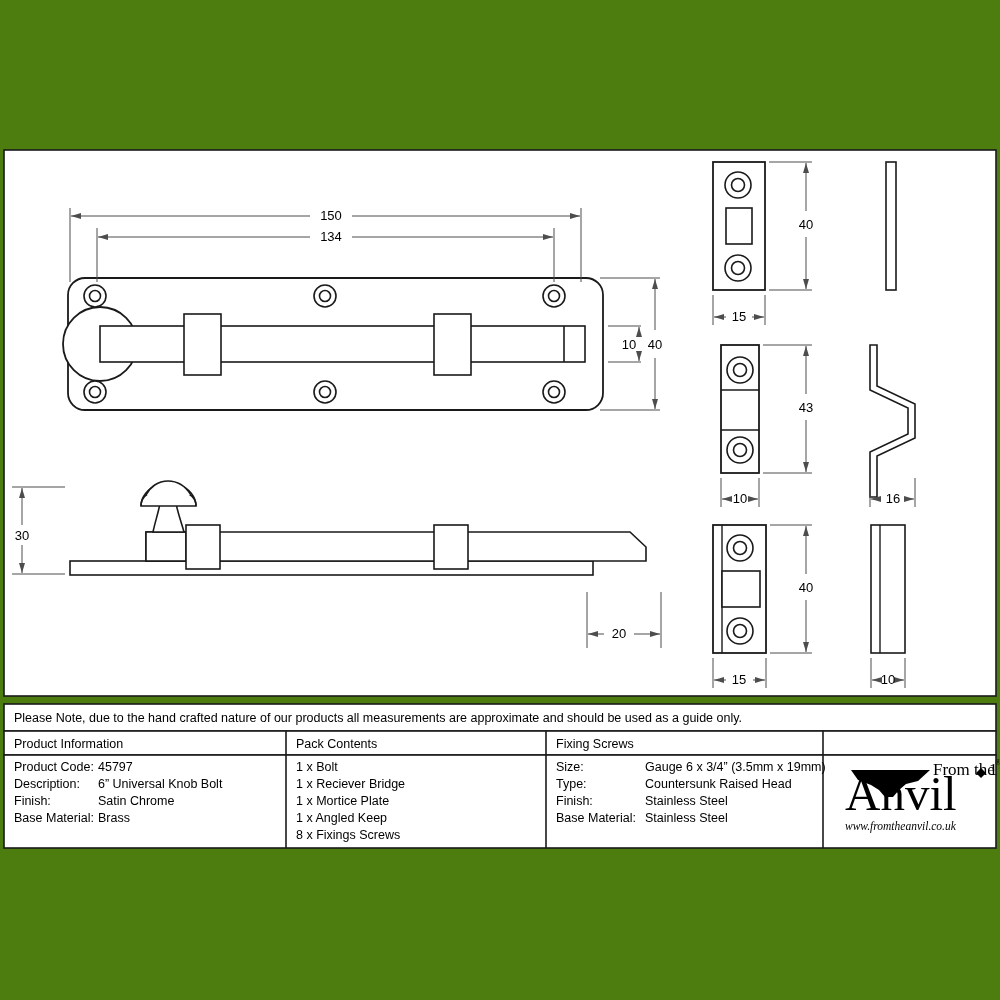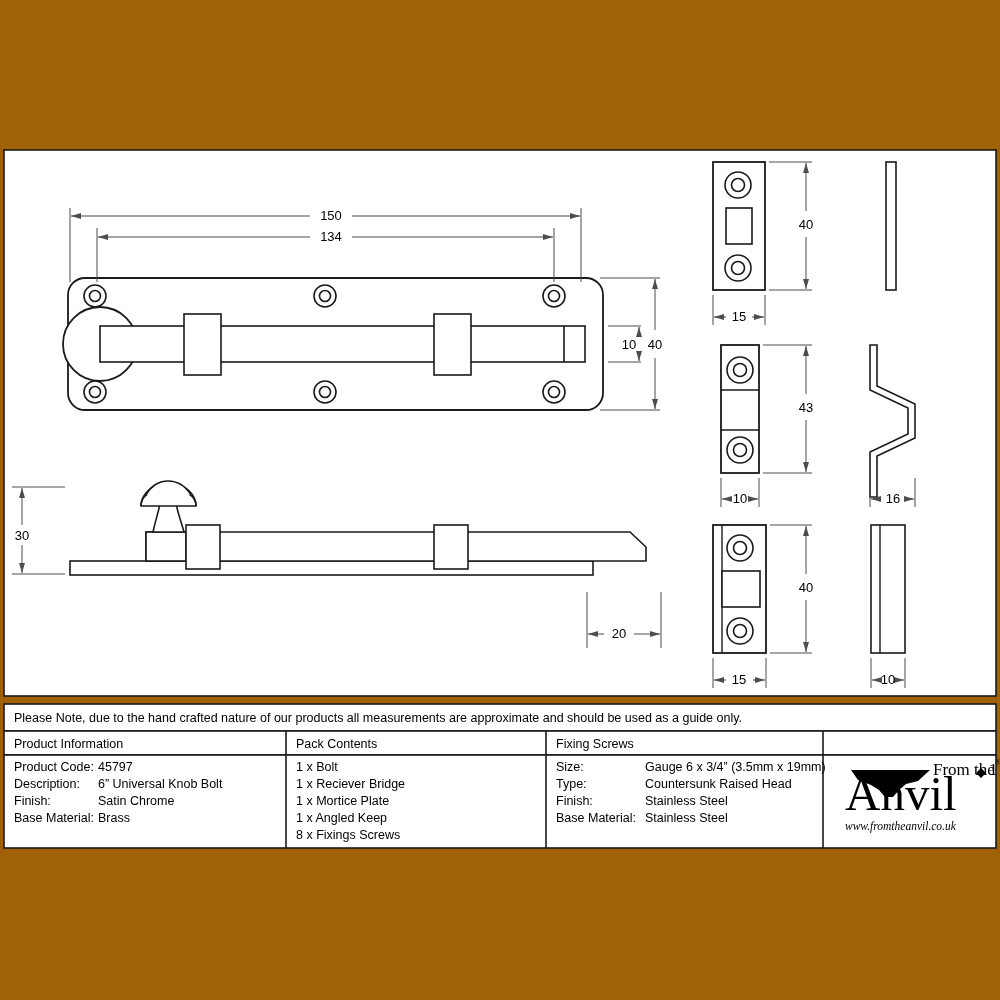--- a/index.html
+++ b/index.html
@@ -8,21 +8,21 @@
     background: #ffffff;
   }
   body {
     font-family: "Liberation Sans", sans-serif;
     color: #000000;
   }
   #page {
     position: relative;
     width: 1000px;
     height: 1000px;
-    background: #a16207;
+    background: #4d7c0f;
     overflow: hidden;
   }
   #drawing-svg {
     position: absolute;
     left: 0;
     top: 0;
     width: 1000px;
     height: 1000px;
   }
   .dim-text {

